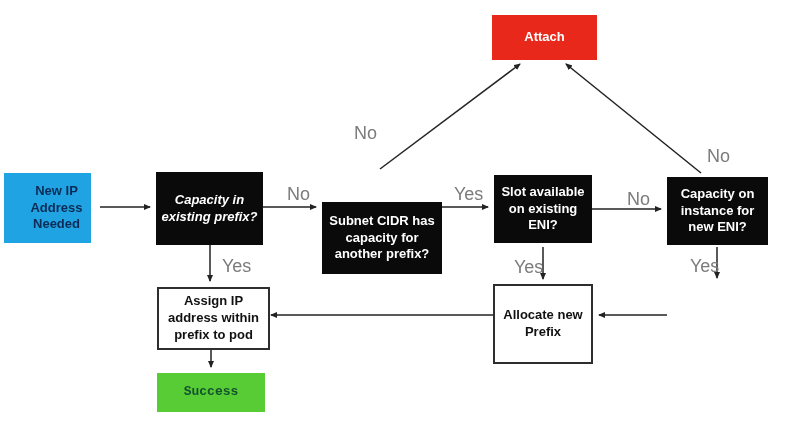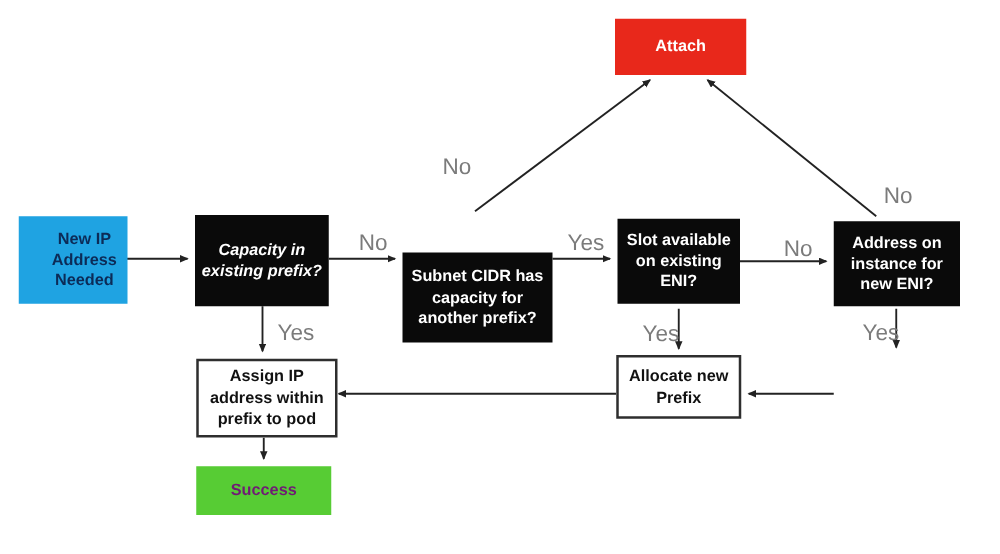--- a/index.html
+++ b/index.html
@@ -48,21 +48,22 @@
     color: var(--failure-text, #FFFFFF);
     font-weight: bold;
   }
   .node-process {
     background: var(--process-bg, #FFFFFF);
     color: var(--process-text, #111111);
     border: 2px solid var(--process-border, #2E2E2E);
   }
   .node-success {
     background: var(--success-bg, #57CC34);
-    color: #701a75;
+    color: #14532d;
+    font-family: Liberation Mono, monospace;
   }
   .edge-label {
     position: absolute;
     font-size: 18px;
     font-weight: normal;
     color: var(--edge-label-text, #7B7B7B);
     line-height: 1;
   }
 </style>
 </head>
@@ -83,46 +84,46 @@
     <line x1="210" y1="245" x2="210" y2="281" stroke="#222222" stroke-width="1.5" marker-end="url(#ah)"></line>
     <line x1="543" y1="247" x2="543" y2="279" stroke="#222222" stroke-width="1.5" marker-end="url(#ah)"></line>
     <line x1="717" y1="247" x2="717" y2="278" stroke="#222222" stroke-width="1.5" marker-end="url(#ah)"></line>
     <line x1="380" y1="169" x2="520" y2="64" stroke="#222222" stroke-width="1.5" marker-end="url(#ah)"></line>
     <line x1="701" y1="173" x2="566" y2="64" stroke="#222222" stroke-width="1.5" marker-end="url(#ah)"></line>
     <line x1="667" y1="315" x2="599" y2="315" stroke="#222222" stroke-width="1.5" marker-end="url(#ah)"></line>
     <line x1="493" y1="315" x2="271" y2="315" stroke="#222222" stroke-width="1.5" marker-end="url(#ah)"></line>
     <line x1="211" y1="350" x2="211" y2="367" stroke="#222222" stroke-width="1.5" marker-end="url(#ah)"></line>
   </svg>
 
-  <div class="node node-start" style="left:15px; top:173px; width:87px; height:70px;padding-left:18px;">New IP
+  <div class="node node-start" style="left:4px; top:173px; width:87px; height:70px;padding-left:18px;">New IP
 Address
 Needed</div>
 
   <div class="node node-decision" style="left:156px; top:172px; width:107px; height:73px;font-style:italic;">Capacity in
 existing prefix?</div>
 
   <div class="node node-decision" style="left:322px; top:173px; width:120px; height:72px;margin-top:29px;">Subnet CIDR has
 capacity for
 another prefix?</div>
 
   <div class="node node-decision" style="left:494px; top:175px; width:98px; height:68px;">Slot available
 on existing
 ENI?</div>
 
-  <div class="node node-decision" style="left:667px; top:177px; width:101px; height:68px;">Address on
+  <div class="node node-decision" style="left:667px; top:177px; width:101px; height:68px;">Capacity on
 instance for
 new ENI?</div>
 
   <div class="node node-failure" style="left:492px; top:15px; width:105px; height:45px;">Attach</div>
 
   <div class="node node-process" style="left:157px; top:287px; width:113px; height:63px;">Assign IP
 address within
 prefix to pod</div>
 
-  <div class="node node-process" style="left:493px; top:284px; width:100px; height:51px;">Allocate new
+  <div class="node node-process" style="left:493px; top:284px; width:100px; height:80px;">Allocate new
 Prefix</div>
 
 
   <div class="node node-success" style="left:157px; top:373px; width:108px; height:39px;">Success</div>
 
   <span class="edge-label" style="left:287px; top:185px;">No</span>
   <span class="edge-label" style="left:454px; top:185px;">Yes</span>
   <span class="edge-label" style="left:627px; top:190px;">No</span>
   <span class="edge-label" style="left:222px; top:257px;">Yes</span>
   <span class="edge-label" style="left:514px; top:258px;">Yes</span>

